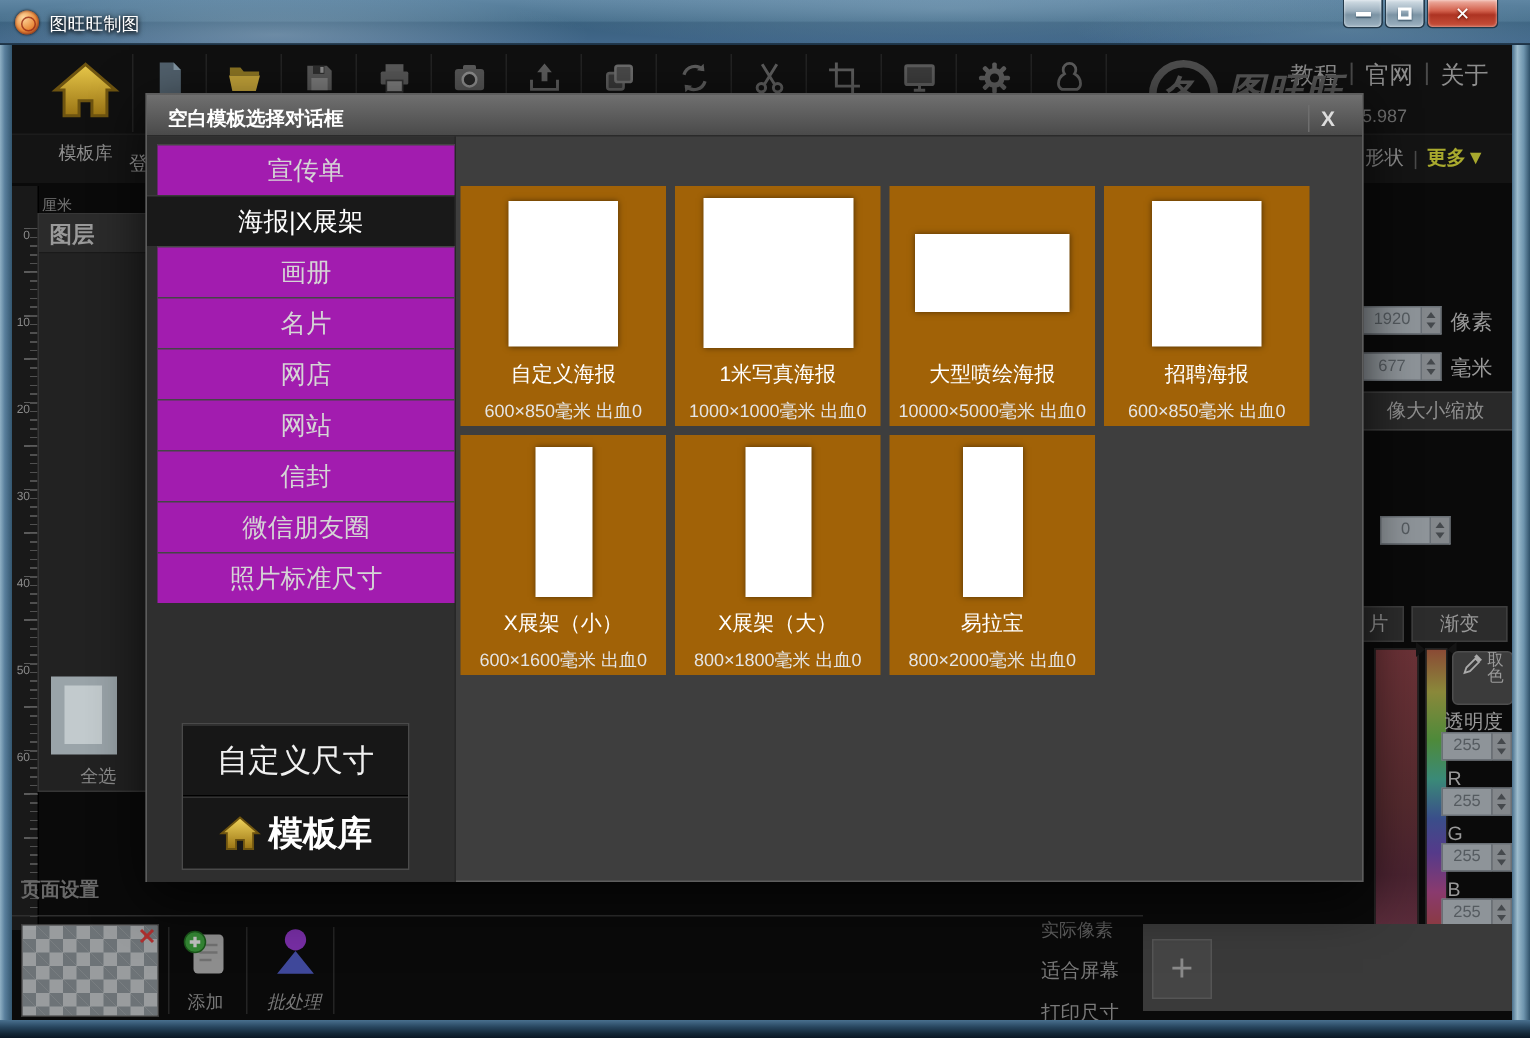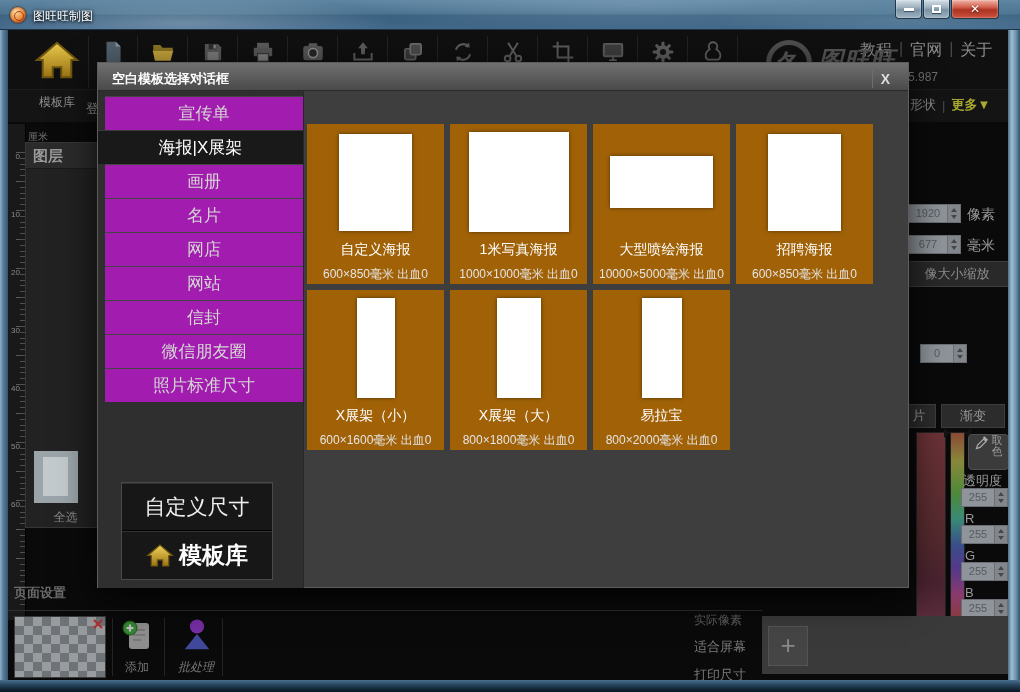--- a/index.html
+++ b/index.html
@@ -95,21 +95,21 @@
   .pagesetup { position:absolute; left:6px; top:554px; font-size:13px; font-weight:bold; color:#696969; }
   .bottom-line { position:absolute; left:0; top:580px; width:754px; height:1px; background:#2e2e2e; }
 
   .page-thumb { position:absolute; left:6px; top:586px; width:92px; height:62px; border:1px solid #4a4a4a;
     background-color:#c9cdd0;
     background-image:linear-gradient(45deg,#8f979c 25%,transparent 25%,transparent 75%,#8f979c 75%),
                      linear-gradient(45deg,#8f979c 25%,transparent 25%,transparent 75%,#8f979c 75%);
     background-size:18px 18px; background-position:0 0,9px 9px; opacity:.75;}
   .page-del { position:absolute; left:84px; top:588px; width:12px; height:12px; z-index:2;}
   .vsep { position:absolute; top:588px; width:1px; height:58px; background:#242424; }
-  .addbtn { position:absolute; left:108px; top:588px; width:42px; height:58px; text-align:center; }
+  .addbtn { position:absolute; left:108px; top:588px; width:42px; height:58px; text-align:center;font-family:Liberation Mono, monospace; }
   .addbtn svg { width:32px; height:36px; opacity:.8;}
   .batchbtn { position:absolute; left:158px; top:586px; width:48px; height:60px; text-align:right;font-style:italic; }
   .batchbtn svg { width:34px; height:38px; opacity:.85;}
   .mini-label { font-size:12px; color:#777; margin-top:1px; }
 
   
   .spin { position:absolute; display:flex; height:19px; }
   .spin .val { width:34px; background:#8e9499; border:1px solid #6a7076; color:#555b60;
     font-size:11px; text-align:center; line-height:17px; }
   .spin .val.w40{ width:40px; }

